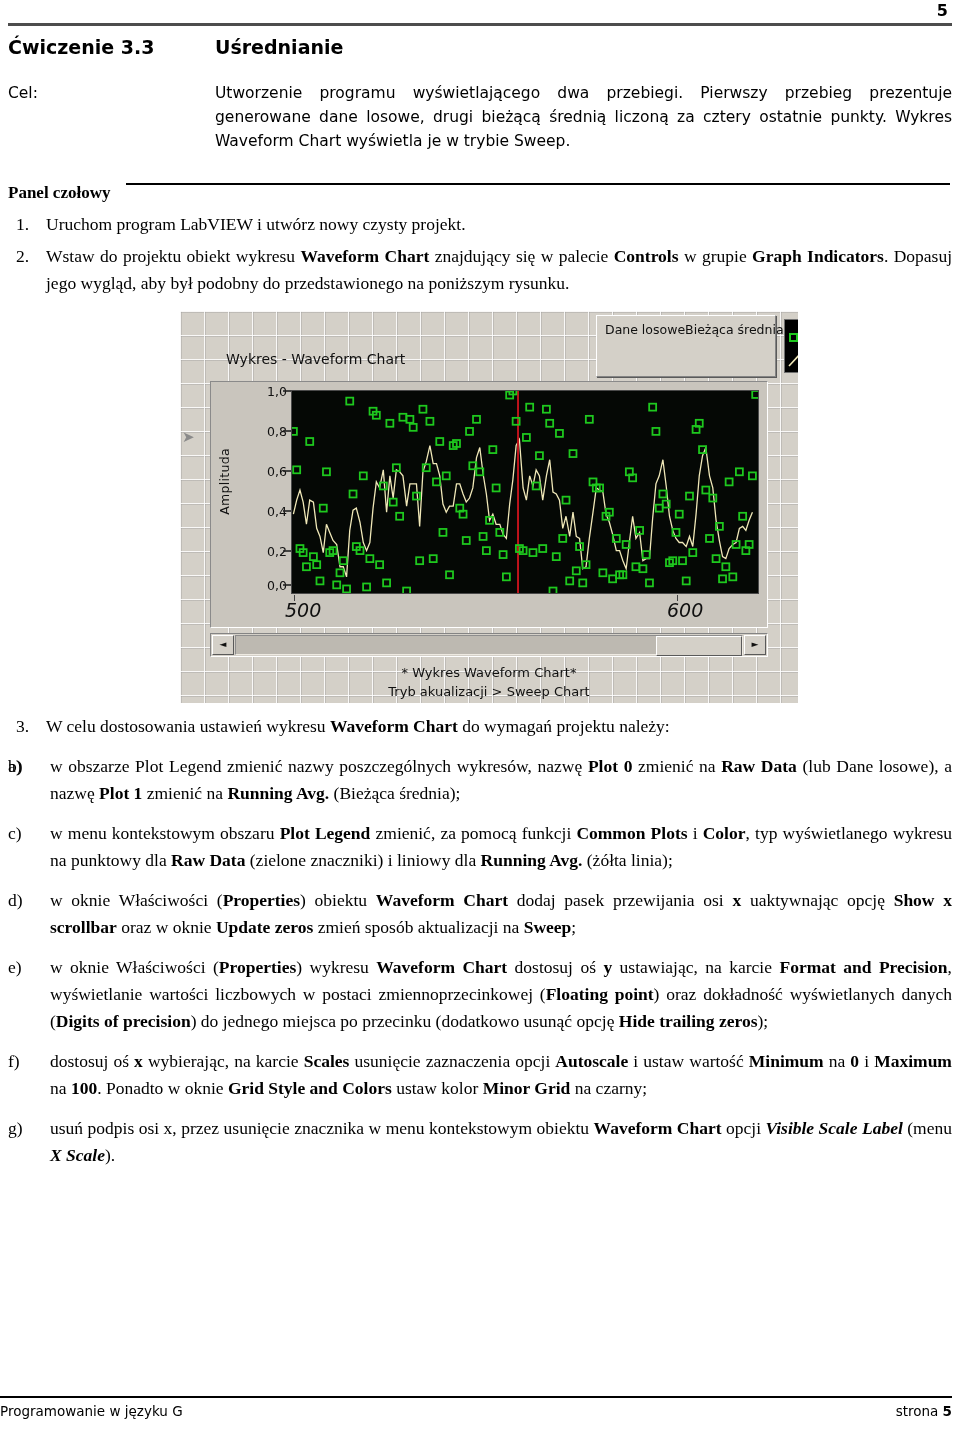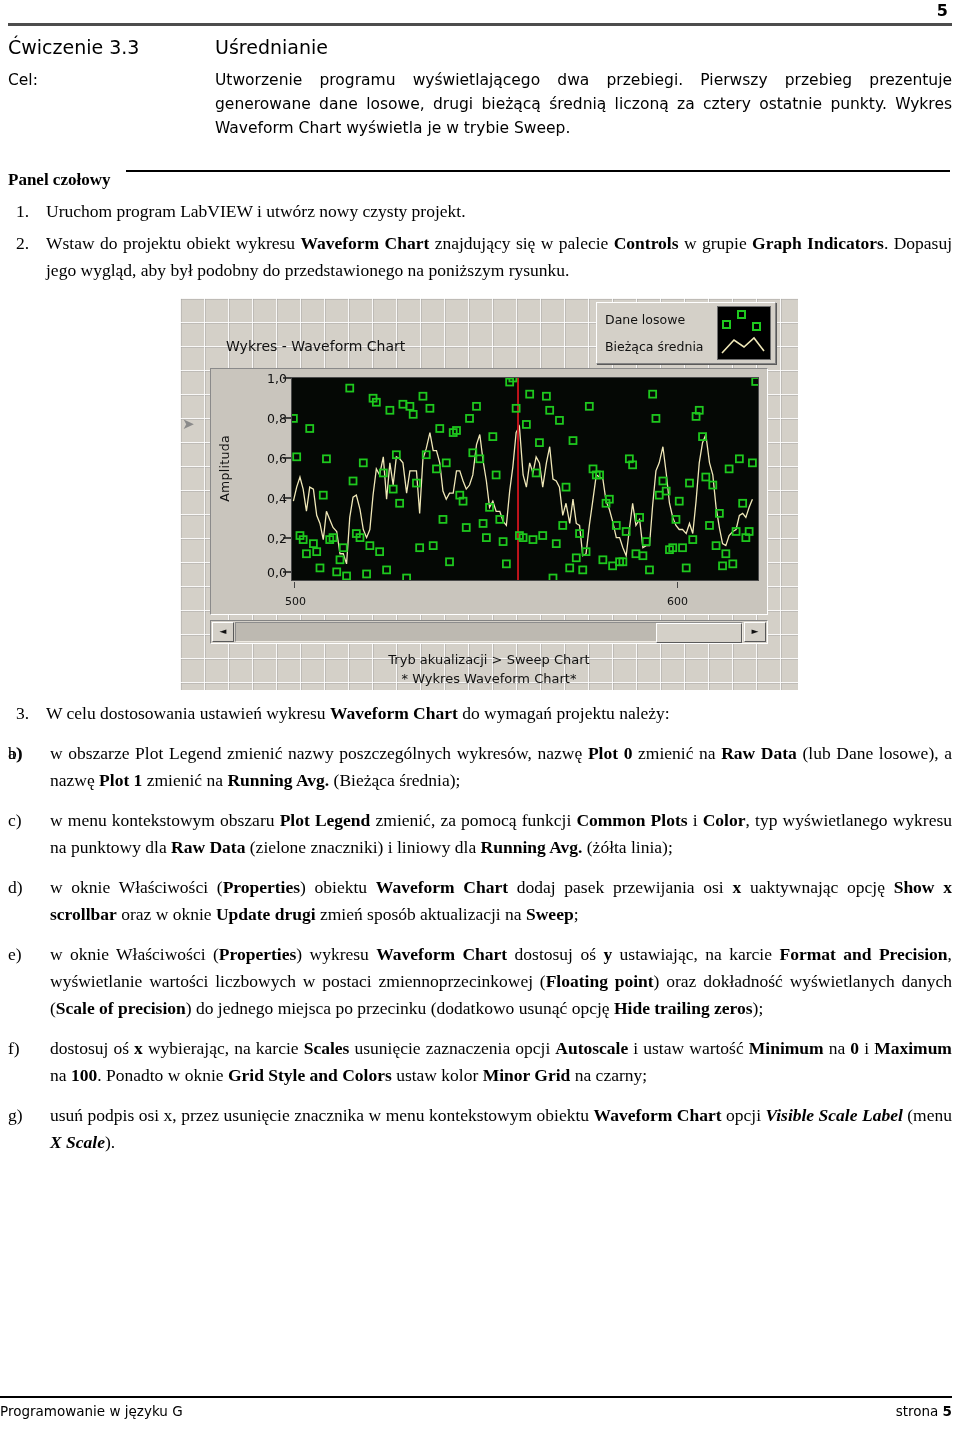--- a/index.html
+++ b/index.html
@@ -25,22 +25,22 @@
     padding-right:4px;
     padding-top:2px;
   }
   .rule-top{
     height:3px;background:#4d4d4d;margin-top:3px;margin-bottom:10px;
   }
 
   .ex-head{
     display:flex;align-items:baseline;
     font-family:"DejaVu Sans", sans-serif;
-    font-weight:normal;font-size:19px;
-    margin-bottom:10px;
+    font-weight:bold;font-size:19px;
+    margin-bottom:23px;
   }
   .ex-head .num{width:207px;flex:0 0 207px;}
   .ex-head .ttl{flex:1;}
 
   .goal{
     display:flex;align-items:flex-start;
     font-family:"DejaVu Sans", sans-serif;
     font-size:15.5px;line-height:24px;
   }
   .goal .lbl{width:207px;flex:0 0 207px;}
@@ -117,21 +117,21 @@
   .plotlegend{
     position:absolute;right:22px;top:4px;
     width:178px;height:60px;
     background:#d4d0c8;
     border-top:1px solid #ffffff;border-left:1px solid #ffffff;
     border-right:1px solid #848484;border-bottom:1px solid #848484;
     box-shadow:1px 1px 0 #5a5a5a;
     display:flex;align-items:stretch;
   }
   .plotlegend .names{
-    flex:1;display:flex;flex-direction:column;justify-content:center;
+    flex:1;display:flex;justify-content:center;
     padding-left:8px;
   }
   .plotlegend .names span{
     font-size:12.5px;line-height:27px;color:#101010;white-space:nowrap;
   }
   .plotlegend .swatches{
     width:52px;margin:3px 4px 3px 0;
     background:#000;position:relative;
     border:1px solid #6e6e6e;
   }
@@ -155,21 +155,21 @@
     white-space:nowrap;
   }
   .yticks{position:absolute;left:18px;top:0;width:58px;height:100%;}
   .plotarea{
     position:absolute;left:80px;top:8px;right:8px;bottom:33px;
     background:#050805;
     border:1px solid #4a4a4a;
     overflow:hidden;
   }
   .xtick{
-    position:absolute;bottom:6px;font-size:11px;color:#101010;
+    position:absolute;bottom:6px;font-size:19px;color:#101010;font-style:italic;
   }
   .xtickmark{position:absolute;bottom:26px;width:1px;height:6px;background:#444;}
 
   
   .xscroll{
     position:absolute;left:30px;top:322px;width:556px;height:22px;
     background:#d4d0c8;
     border-top:1px solid #848484;border-left:1px solid #848484;
     border-right:1px solid #ffffff;border-bottom:1px solid #ffffff;
     display:flex;align-items:center;
@@ -440,22 +440,22 @@
 
       <div class="xscroll">
         <div class="sb-btn">◄</div>
         <div class="sb-track">
           <div class="sb-thumb"></div>
         </div>
         <div class="sb-btn">►</div>
       </div>
 
       <div class="caption">
+        <div>* Wykres Waveform Chart*</div>
         <div>Tryb akualizacji &gt; Sweep Chart</div>
-        <div>* Wykres Waveform Chart*</div>
       </div>
     </div>
   </div>
 
   <ol class="steps">
     <li>
       <span class="mk">3.</span>
       <span>W celu dostosowania ustawień wykresu <b>Waveform Chart</b> do wymagań projektu należy:</span>
     </li>
   </ol>
@@ -467,25 +467,25 @@
     <li>
       <span class="mk">b)</span>
       <span>w obszarze Plot Legend zmienić nazwy poszczególnych wykresów, nazwę <b>Plot 0</b> zmienić na <b>Raw Data</b> (lub Dane losowe), a nazwę <b>Plot 1</b> zmienić na <b>Running Avg.</b> (Bieżąca średnia);</span>
     </li>
     <li>
       <span class="mk">c)</span>
       <span>w menu kontekstowym obszaru <b>Plot Legend</b> zmienić, za pomocą funkcji <b>Common Plots</b> i <b>Color</b>, typ wyświetlanego wykresu na punktowy dla <b>Raw Data</b> (zielone znaczniki) i liniowy dla <b>Running Avg.</b> (żółta linia);</span>
     </li>
     <li>
       <span class="mk">d)</span>
-      <span>w oknie Właściwości (<b>Properties</b>) obiektu <b>Waveform Chart</b> dodaj pasek przewijania osi <b>x</b> uaktywnając opcję <b>Show x scrollbar</b> oraz w oknie <b>Update drugi</b> zmień sposób aktualizacji na <b>Sweep</b>;</span>
+      <span>w oknie Właściwości (<b>Properties</b>) obiektu <b>Waveform Chart</b> dodaj pasek przewijania osi <b>x</b> uaktywnając opcję <b>Show x scrollbar</b> oraz w oknie <b>Update zeros</b> zmień sposób aktualizacji na <b>Sweep</b>;</span>
     </li>
     <li>
       <span class="mk">e)</span>
-      <span>w oknie Właściwości (<b>Properties</b>) wykresu <b>Waveform Chart</b> dostosuj oś <b>y</b> ustawiając, na karcie <b>Format and Precision</b>, wyświetlanie wartości liczbowych w postaci zmiennoprzecinkowej (<b>Floating point</b>) oraz dokładność wyświetlanych danych (<b>Scale of precision</b>) do jednego miejsca po przecinku (dodatkowo usunąć opcję <b>Hide trailing zeros</b>);</span>
+      <span>w oknie Właściwości (<b>Properties</b>) wykresu <b>Waveform Chart</b> dostosuj oś <b>y</b> ustawiając, na karcie <b>Format and Precision</b>, wyświetlanie wartości liczbowych w postaci zmiennoprzecinkowej (<b>Floating point</b>) oraz dokładność wyświetlanych danych (<b>Digits of precision</b>) do jednego miejsca po przecinku (dodatkowo usunąć opcję <b>Hide trailing zeros</b>);</span>
     </li>
     <li>
       <span class="mk">f)</span>
       <span>dostosuj oś <b>x</b> wybierając, na karcie <b>Scales</b> usunięcie zaznaczenia opcji <b>Autoscale</b> i ustaw wartość <b>Minimum</b> na <b>0</b> i <b>Maximum</b> na <b>100</b>. Ponadto w oknie <b>Grid Style and Colors</b> ustaw kolor <b>Minor Grid</b> na czarny;</span>
     </li>
     <li>
       <span class="mk">g)</span>
       <span>usuń podpis osi x, przez usunięcie znacznika w menu kontekstowym obiektu <b>Waveform Chart</b> opcji <i><b>Visible Scale Label</b></i> (menu <i><b>X Scale</b></i>).</span>
     </li>
   </ol>

